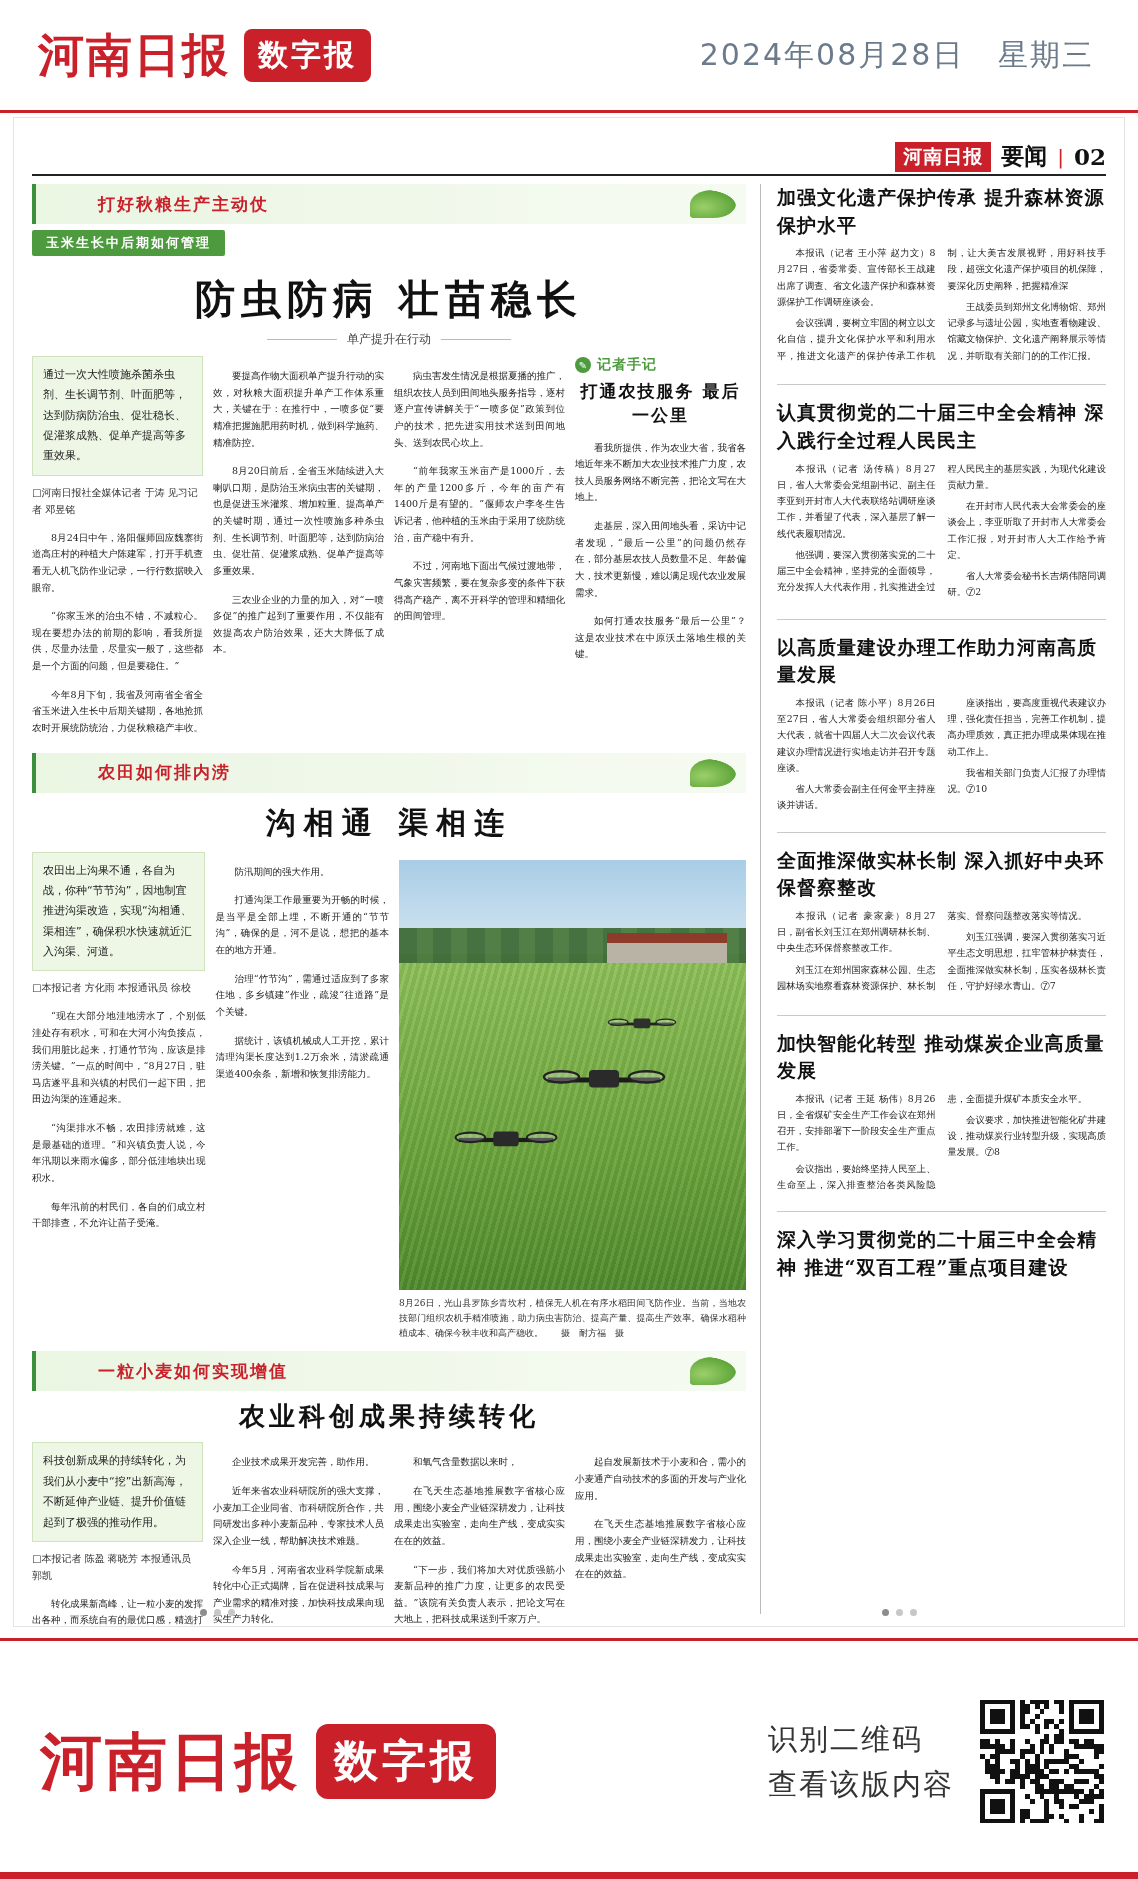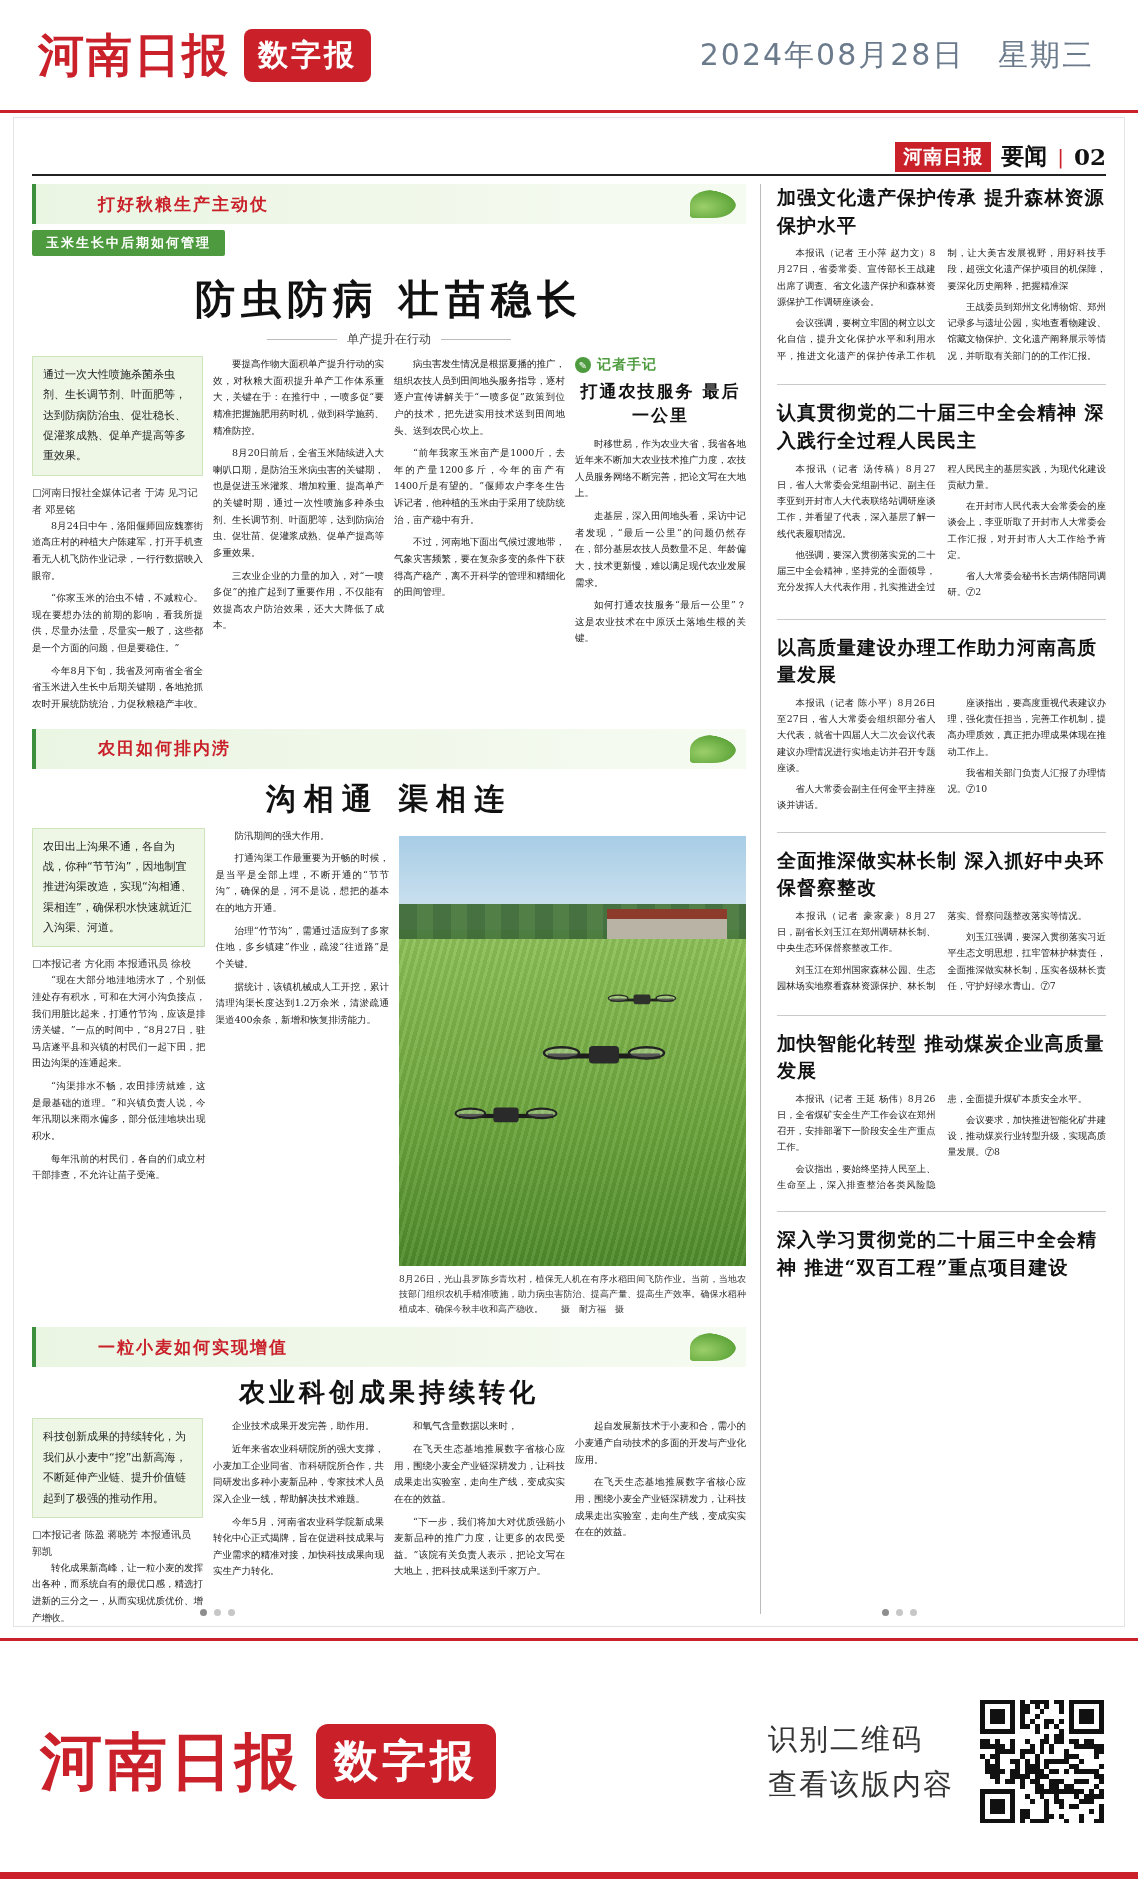--- a/index.html
+++ b/index.html
@@ -111,21 +111,21 @@
   }
   .byline{font-size:10px;color:#333;line-height:1.7;margin-top:8px;}
 
   
   .txtcols{display:flex;gap:10px;margin-top:8px;}
   .tcol{flex:1;}
   .ptext{
     font-size:9.5px;line-height:1.75;color:#1b1b1b;text-align:justify;
     font-family:"DejaVu Serif","Liberation Serif",serif;
   }
-  .ptext p{margin:0 0 6px;text-indent:2em;}
+  .ptext p{margin:12px 0 6px;text-indent:2em;}
 
   
   .notehead{display:flex;align-items:center;gap:6px;margin-bottom:4px;}
   .noteicon{
     width:16px;height:16px;border-radius:50%;background:#4e9b3f;color:#fff;
     font-size:10px;display:flex;align-items:center;justify-content:center;
   }
   .notelabel{font-size:14px;color:#4e9b3f;font-weight:bold;letter-spacing:1px;}
   .notetitle{
     font-family:"DejaVu Serif","Liberation Serif",serif;font-weight:bold;
@@ -277,21 +277,21 @@
               </div>
             </div>
             <div class="tcol">
               <div class="notehead">
                 <span class="noteicon">✎</span>
                 <span class="notelabel">记者手记</span>
               </div>
               <div class="notetitle">打通农技服务
 最后一公里</div>
               <div class="ptext">
-                <p>时移世易，作为农业大省，我省各地近年来不断加大农业技术推广力度，农技人员服务网络不断完善，把论文写在大地上。</p>
+                <p>看我所提供，作为农业大省，我省各地近年来不断加大农业技术推广力度，农技人员服务网络不断完善，把论文写在大地上。</p>
                 <p>走基层，深入田间地头看，采访中记者发现，“最后一公里”的问题仍然存在，部分基层农技人员数量不足、年龄偏大，技术更新慢，难以满足现代农业发展需求。</p>
                 <p>如何打通农技服务“最后一公里”？这是农业技术在中原沃土落地生根的关键。</p>
               </div>
             </div>
           </div>
 
           <div class="banner" style="margin-top:10px">
             <span class="btext">农田如何排内涝</span>
             <span class="leaf"></span>
           </div>

